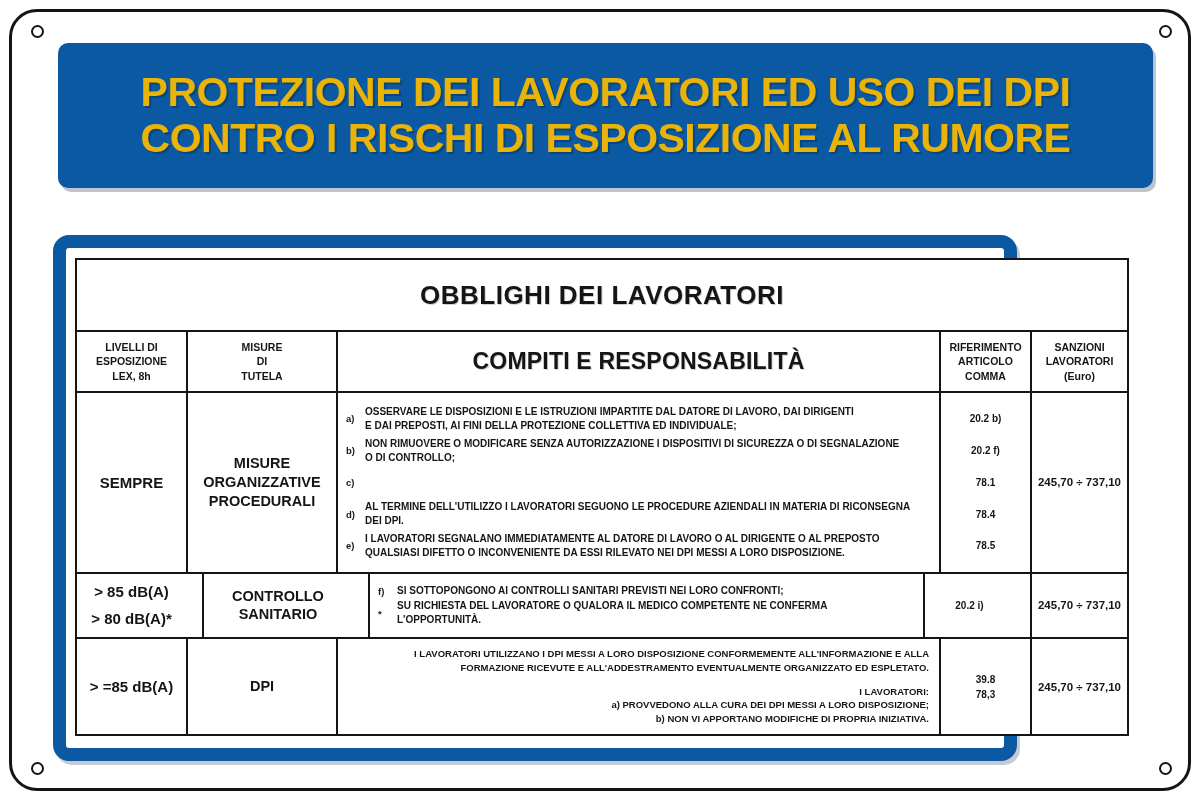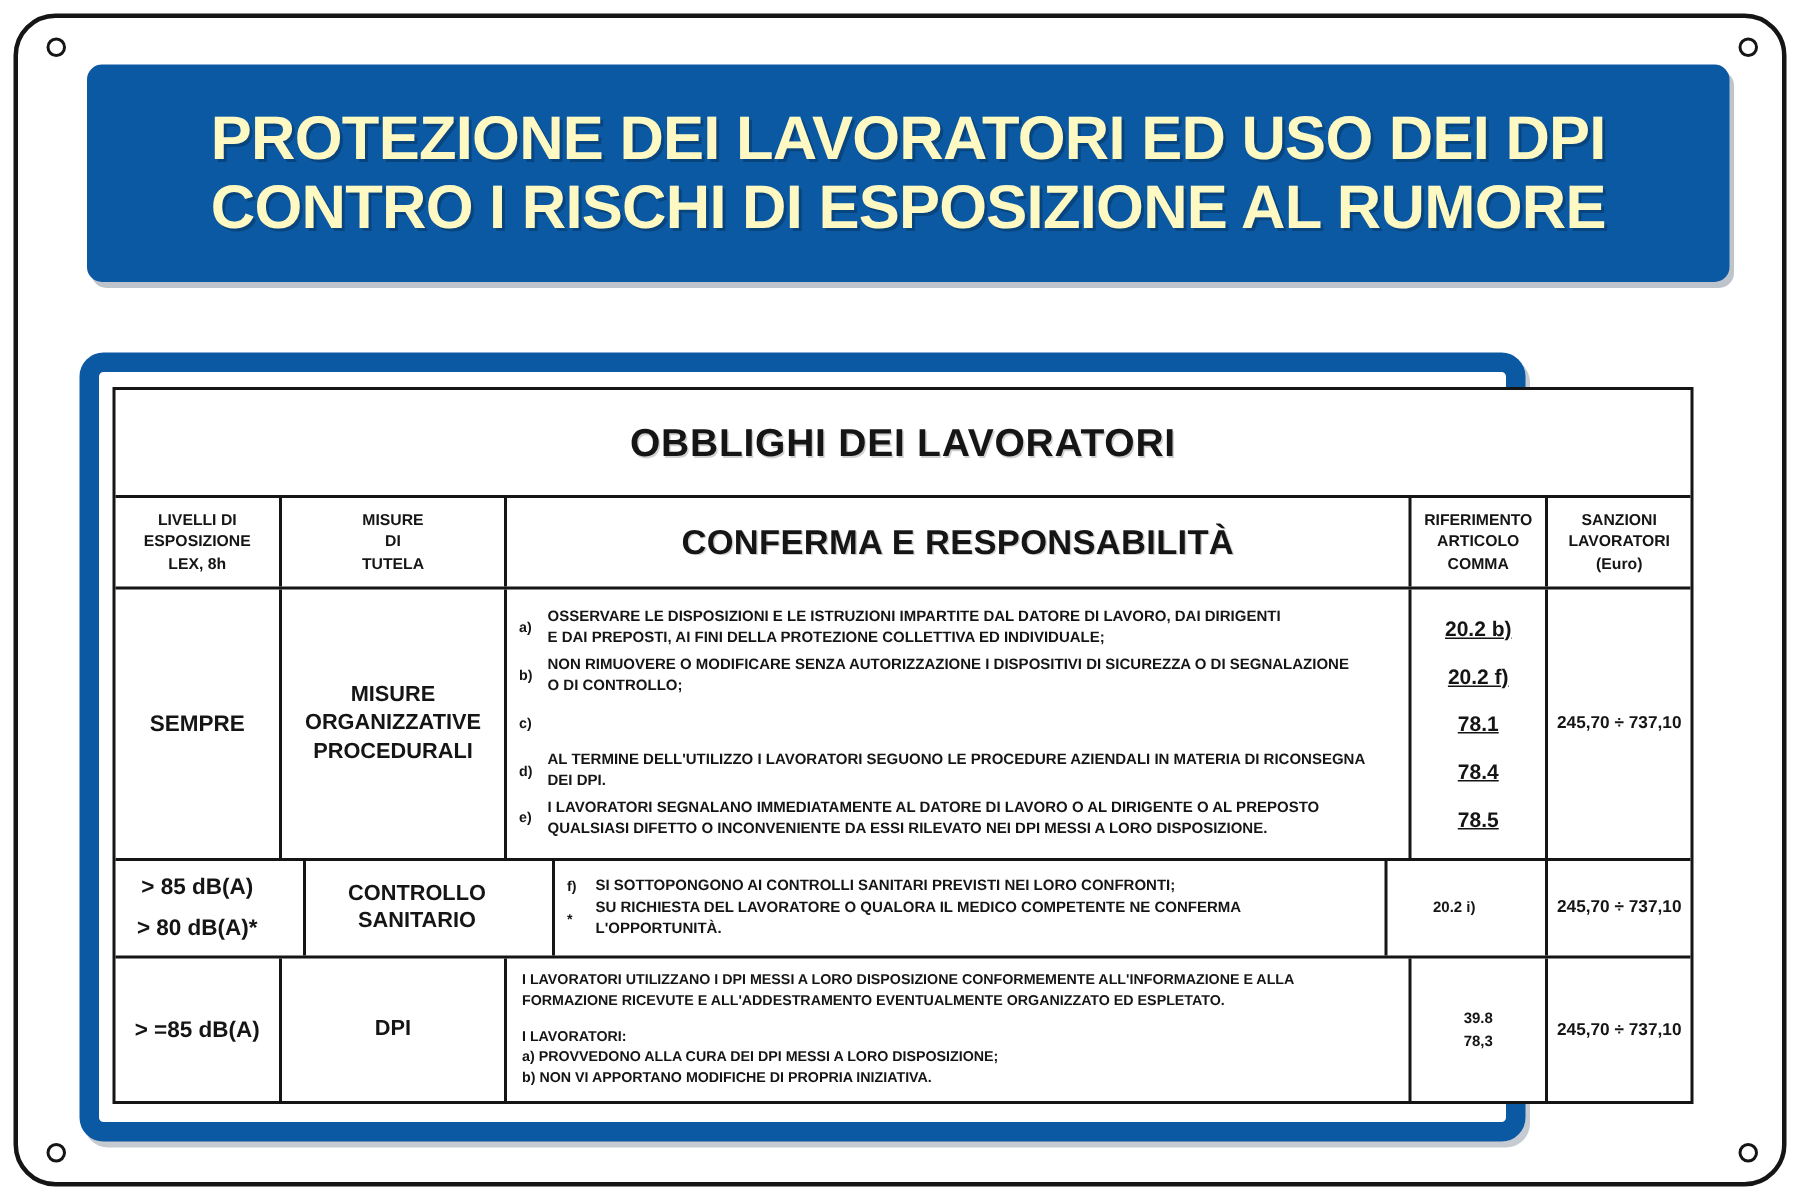--- a/index.html
+++ b/index.html
@@ -16,21 +16,21 @@
   .screw.tl{left:19px;top:13px;}
   .screw.tr{right:16px;top:13px;}
   .screw.bl{left:19px;bottom:13px;}
   .screw.br{right:16px;bottom:13px;}
 
   
   .banner{position:absolute;left:46px;top:31px;width:1095px;height:145px;
           background:var(--blue);border-radius:10px;
           box-shadow:3px 4px 0 rgba(110,125,140,.45);
           display:flex;flex-direction:column;align-items:center;justify-content:center;
-          color:#fef9c3;text-align:left;}
+          color:#eab308;text-align:left;}
   .banner .line{font-size:41px;line-height:1.1;letter-spacing:-.5px;white-space:nowrap;
                 text-shadow:2px 2px 0 rgba(0,0,0,.22);}
   .banner .sub{font-size:20px;margin-top:6px;text-shadow:1px 1px 0 rgba(0,0,0,.22);}
 
   
   .board{position:absolute;left:41px;top:223px;width:964px;height:526px;
          border:13px solid var(--blue);border-radius:16px;background:#ffffff;
          box-shadow:3px 4px 0 rgba(110,125,140,.4);}
   .tbl{position:absolute;left:9px;top:10px;width:1054px;height:478px;
        border:2px solid #151515;display:flex;flex-direction:column;background:#ffffff;}
@@ -62,26 +62,26 @@
 
   .items{flex-direction:column;align-items:stretch;justify-content:space-between;
          padding:10px 10px 10px 8px;text-align:left;}
   .item{flex:1;display:flex;align-items:center;}
   .item .lbl{width:19px;flex:none;font-size:9.5px;align-self:center;}
   .item .txt{flex:1;font-size:10px;line-height:1.4;white-space:pre-line;}
 
   .refs{flex-direction:column;align-items:stretch;justify-content:space-between;
         padding:10px 0;}
   .refslot{flex:1;display:flex;align-items:center;justify-content:center;
-           font-size:14px;text-decoration:underline;}
+           font-size:10px;}
   .refcell{font-size:10px;white-space:pre-line;line-height:1.5;}
   .sanction{font-size:11.5px;white-space:nowrap;}
 
   .r3content{flex-direction:column;align-items:stretch;justify-content:center;
-             padding:8px 10px;text-align:left;font-size:9.5px;line-height:1.45;}
+             padding:8px 10px;text-align:right;font-size:9.5px;line-height:1.45;}
   .r3para{white-space:pre-line;}
   .r3intro{margin-top:10px;}
   .r3sub{white-space:pre-line;}
 </style>
 </head>
 <body>
 
 <div class="stage">
   <div class="sign">
 
@@ -102,21 +102,21 @@
           <div class="tbl-title">OBBLIGHI DEI LAVORATORI</div>
         </div>
 
         <div class="trow header-row">
           <div class="cell cfirst c1 hcell">LIVELLI DI
 ESPOSIZIONE
 LEX, 8h</div>
           <div class="cell c2 hcell">MISURE
 DI
 TUTELA</div>
-          <div class="cell c3 hcell big">CONFERMA E RESPONSABILITÀ</div>
+          <div class="cell c3 hcell big">COMPITI E RESPONSABILITÀ</div>
           <div class="cell c4 hcell">RIFERIMENTO
 ARTICOLO
 COMMA</div>
           <div class="cell c5 hcell">SANZIONI
 LAVORATORI
 (Euro)</div>
         </div>
 
         <div class="trow row1">
           <div class="cell cfirst c1 level">SEMPRE</div>

